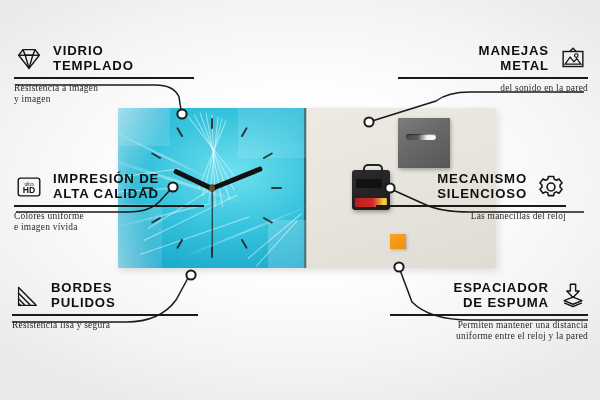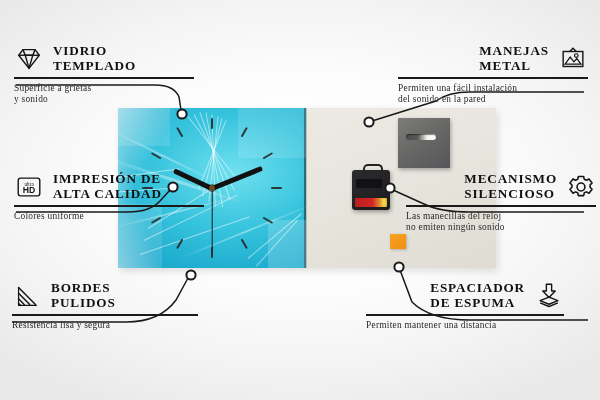--- a/index.html
+++ b/index.html
@@ -81,27 +81,27 @@
   #battery-tip{position:absolute;right:1px;top:1px;width:4px;height:7px;background:#efcf45;}
   #foam-spacer{
     position:absolute;left:84px;top:126px;width:16px;height:15px;
     background:linear-gradient(150deg,#f8a325,#ef8f10);
     box-shadow:1px 1px 3px rgba(0,0,0,.22);
   }
 
   
   .callout{position:absolute;width:210px;}
   .callout.left{text-align:left;}
-  .callout.right{text-align:left;}
+  .callout.right{text-align:right;}
   .head-row{display:flex;align-items:center;gap:9px;}
   .callout.right .head-row{flex-direction:row-reverse;}
   .ico{flex:0 0 auto;width:30px;height:30px;color:#151515;}
   .ico svg{display:block;width:30px;height:30px;}
   .title{
-    font-family:Liberation Serif, serif;
+    font-family:Liberation Sans, sans-serif;
     font-weight:700;font-size:13.2px;line-height:14.6px;
     letter-spacing:.85px;color:#101010;text-transform:uppercase;
   }
   .rule{height:1.6px;background:#1a1a1a;margin:3px 0 4px 0;}
   .sub{
     font-family:"Liberation Serif", serif;
     font-size:9.4px;line-height:11.6px;color:#2a2a2a;letter-spacing:.25px;
   }
   
   #leaders{position:absolute;left:0;top:0;width:600px;height:400px;pointer-events:none;}
@@ -207,40 +207,41 @@
           <path d="M12 12 H20"></path>
         </g>
           </svg>
       </span>
       <div>
         <div class="title">VIDRIO</div>
         <div class="title">TEMPLADO</div>
       </div>
     </div>
     <div class="rule"></div>
-    <div class="sub">Superficie a grietas</div>
-    <div class="sub">y sonido</div>
+    <div class="sub">Resistencia a imagen</div>
+    <div class="sub">y imagen</div>
   </div>
 
   <div class="callout left" style="left:14px;top:172px;width:190px;">
     <div class="head-row">
       <span class="ico">
         <svg viewBox="0 0 32 32">
           <rect x="4.5" y="6.5" width="23" height="19" rx="2.5" fill="none" stroke="currentColor" stroke-width="1.5"></rect>
           <text x="16" y="14.6" text-anchor="middle" font-family="Liberation Serif, serif" font-size="5.4" fill="currentColor">ultra</text>
           <text x="16" y="22.6" text-anchor="middle" font-family="Liberation Sans, sans-serif" font-size="9.2" font-weight="bold" fill="currentColor">HD</text>
         </svg>
       </span>
       <div>
         <div class="title">IMPRESIÓN DE</div>
         <div class="title">ALTA CALIDAD</div>
       </div>
     </div>
     <div class="rule"></div>
     <div class="sub">Colores uniforme</div>
+    <div class="sub">e imagen vívida</div>
   </div>
 
   <div class="callout left" style="left:12px;top:281px;width:186px;">
     <div class="head-row">
       <span class="ico">
         <svg viewBox="0 0 32 32">
             <g stroke="currentColor" stroke-width="1.6" fill="none" stroke-linecap="round">
           <path d="M7 7 L25 25"></path>
               <path d="M7 13 L19 25"></path>
               <path d="M7 19 L13 25"></path>
@@ -269,57 +270,56 @@
           <circle cx="19.5" cy="12.3" r="1.9" stroke-width="1.3"></circle>
         </g>
           </svg>
       </span>
       <div>
         <div class="title">MANEJAS</div>
         <div class="title">METAL</div>
       </div>
     </div>
     <div class="rule"></div>
-    <div class="sub">Permiten una fácil instalación</div>
     <div class="sub">del sonido en la pared</div>
   </div>
 
-  <div class="callout right" style="left:406px;top:172px;width:190px;">
+  <div class="callout right" style="left:376px;top:172px;width:190px;">
     <div class="head-row">
       <span class="ico">
         <svg viewBox="0 0 32 32">
             <g fill="none" stroke="currentColor" stroke-width="1.7" stroke-linejoin="round">
           <path d="M13.2 4.8h5.6l.7 3.0 2.3 1.0 2.7-1.4 3.3 4.2-2.1 2.2v2.4l2.1 2.2-3.3 4.2-2.7-1.4-2.3 1.0-.7 3.0h-5.6l-.7-3.0-2.3-1.0-2.7 1.4-3.3-4.2 2.1-2.2v-2.4l-2.1-2.2 3.3-4.2 2.7 1.4 2.3-1.0z"></path>
           <circle cx="16" cy="16" r="4.2"></circle>
         </g>
           </svg>
       </span>
       <div>
         <div class="title">MECANISMO</div>
         <div class="title">SILENCIOSO</div>
       </div>
     </div>
     <div class="rule"></div>
     <div class="sub">Las manecillas del reloj</div>
-    <div class="sub">no emiten ningún sonido</div>
-  </div>
-
-  <div class="callout right" style="left:366px;top:281px;width:198px;">
+  </div>
+
+  <div class="callout right" style="left:390px;top:281px;width:198px;">
     <div class="head-row">
       <span class="ico">
         <svg viewBox="0 0 32 32">
             <g fill="none" stroke="currentColor" stroke-width="1.5" stroke-linejoin="round">
           <path d="M13.2 3.5h5.6v7.2h3.8L16 17.6 9.4 10.7h3.8z"></path>
           <path d="M16 17.2 L25.5 21 L16 24.8 L6.5 21 Z"></path>
           <path d="M6.5 23.4 L16 27.2 L25.5 23.4"></path>
         </g>
           </svg>
       </span>
       <div>
         <div class="title">ESPACIADOR</div>
         <div class="title">DE ESPUMA</div>
       </div>
     </div>
     <div class="rule"></div>
     <div class="sub">Permiten mantener una distancia</div>
+    <div class="sub">uniforme entre el reloj y la pared</div>
   </div>
 
 </div>
 
 </body></html>

